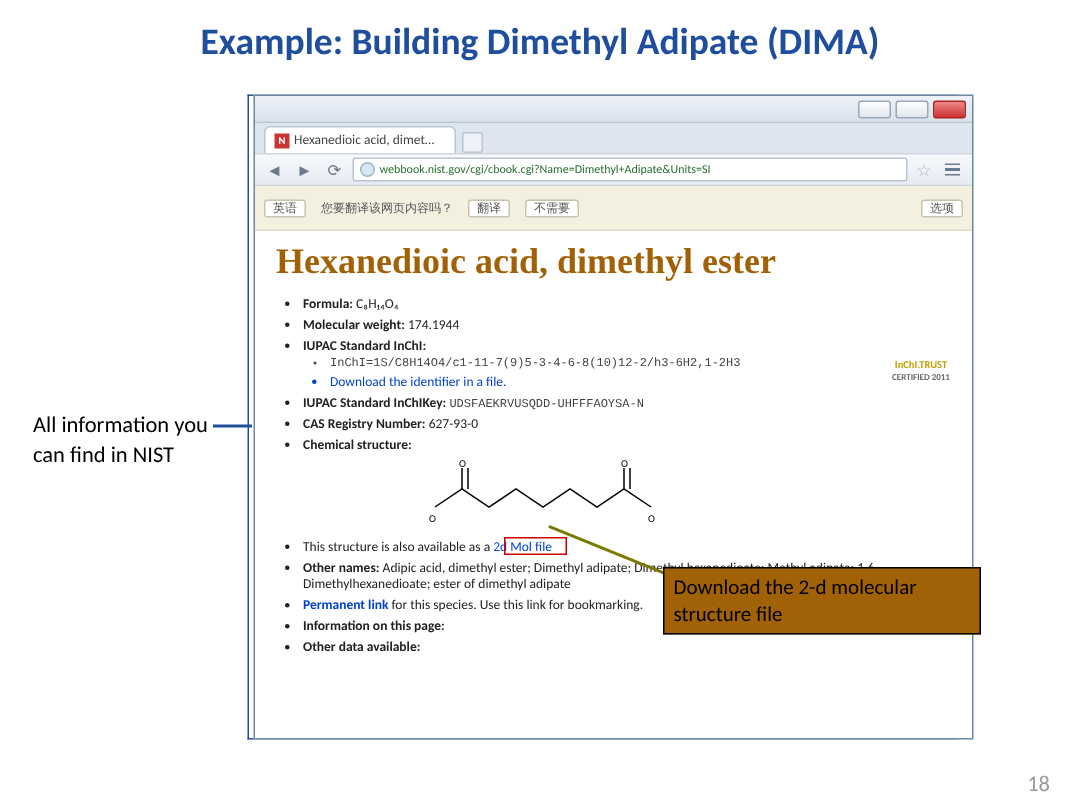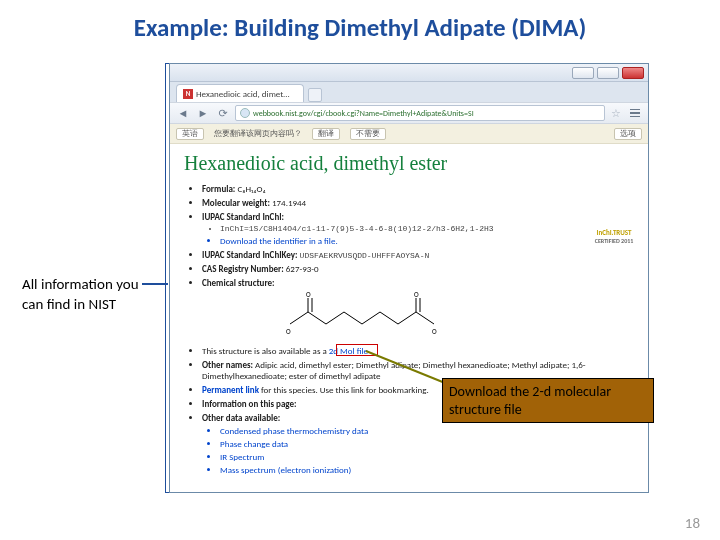--- a/index.html
+++ b/index.html
@@ -125,21 +125,21 @@
     color: #2a6e2e;
     padding: 0 4px;
     display:flex;align-items:center;
     overflow:hidden;white-space:nowrap;
   }
   .url-globe { width:10px;height:10px;background:#d8e6f5;border:1px solid #9bb;border-radius:50%;margin-right:3px; }
   .starbtn { width:14px;height:14px;color:#a9b3c0;font-size:11px;display:flex;align-items:center;justify-content:center; }
   .menubtn { width:16px;height:16px;display:flex;flex-direction:column;justify-content:center;gap:2px;align-items:center; }
   .menubtn span{width:10px;height:1.5px;background:#6b7a8c;}
   .transbar {
-    height: 20px;
+    height: 30px;
     background: #f3f0e0;
     border-bottom: 1px solid #e0dcc8;
     font-size: 8px;
     color: #555;
     display:flex;align-items:center;
     padding: 0 6px;
     gap: 10px;
   }
   .transbar .pill {
     border:1px solid #c8c4b0;height:12px;padding:0 5px;border-radius:2px;background:#fff;display:flex;align-items:center;
@@ -147,23 +147,23 @@
   .transbar .spacer{flex:1;}
   .page {
     background: #fff;
     height: calc(100% - 78px);
     overflow: hidden;
     padding: 8px 14px;
     position: relative;
   }
   .page-heading {
     font-family: "Times New Roman", serif;
-    font-size: 20px;
-    font-weight: 400;
-    color: #15803d;
+    font-size: 24px;
+    font-weight: 700;
+    color: #a16207;
     margin-bottom: 8px;
   }
   .page ul {
     list-style: disc;
     margin-left: 18px;
     font-size: 9px;
     color: #222;
   }
   .page li { margin: 3px 0; }
   .page li .lbl { font-weight: 700; }
@@ -293,26 +293,20 @@
         </div>
       </li>
       <li style="position:relative;"><span>This structure is also available as a</span> <span class="link" style="position:relative;display:inline-block;">2d Mol file</span>
         <span class="redbox molfile" style="left:134px;top:-1px;"></span>
       </li>
       <li><span class="lbl">Other names:</span> <span>Adipic acid, dimethyl ester; Dimethyl adipate; Dimethyl hexanedioate; Methyl adipate; 1,6-Dimethylhexanedioate; ester of dimethyl adipate</span></li>
       <li><span class="link lbl">Permanent link</span><span> for this species. Use this link for bookmarking.</span></li>
       <li><span class="lbl">Information on this page:</span>
       </li>
       <li><span class="lbl">Other data available:</span>
-        <ul class="subul">
-          <li class="link">Condensed phase thermochemistry data</li>
-          <li class="link">Phase change data</li>
-          <li class="link">IR Spectrum</li>
-          <li class="link">Mass spectrum (electron ionization)</li>
-        </ul>
       </li>
     </ul>
     <div class="badge-inchi">
       <div class="top">InChI.TRUST</div>
       <div class="bot">CERTIFIED 2011</div>
     </div>
   </div>
 </div>
 
 <div class="callout-line"></div>

